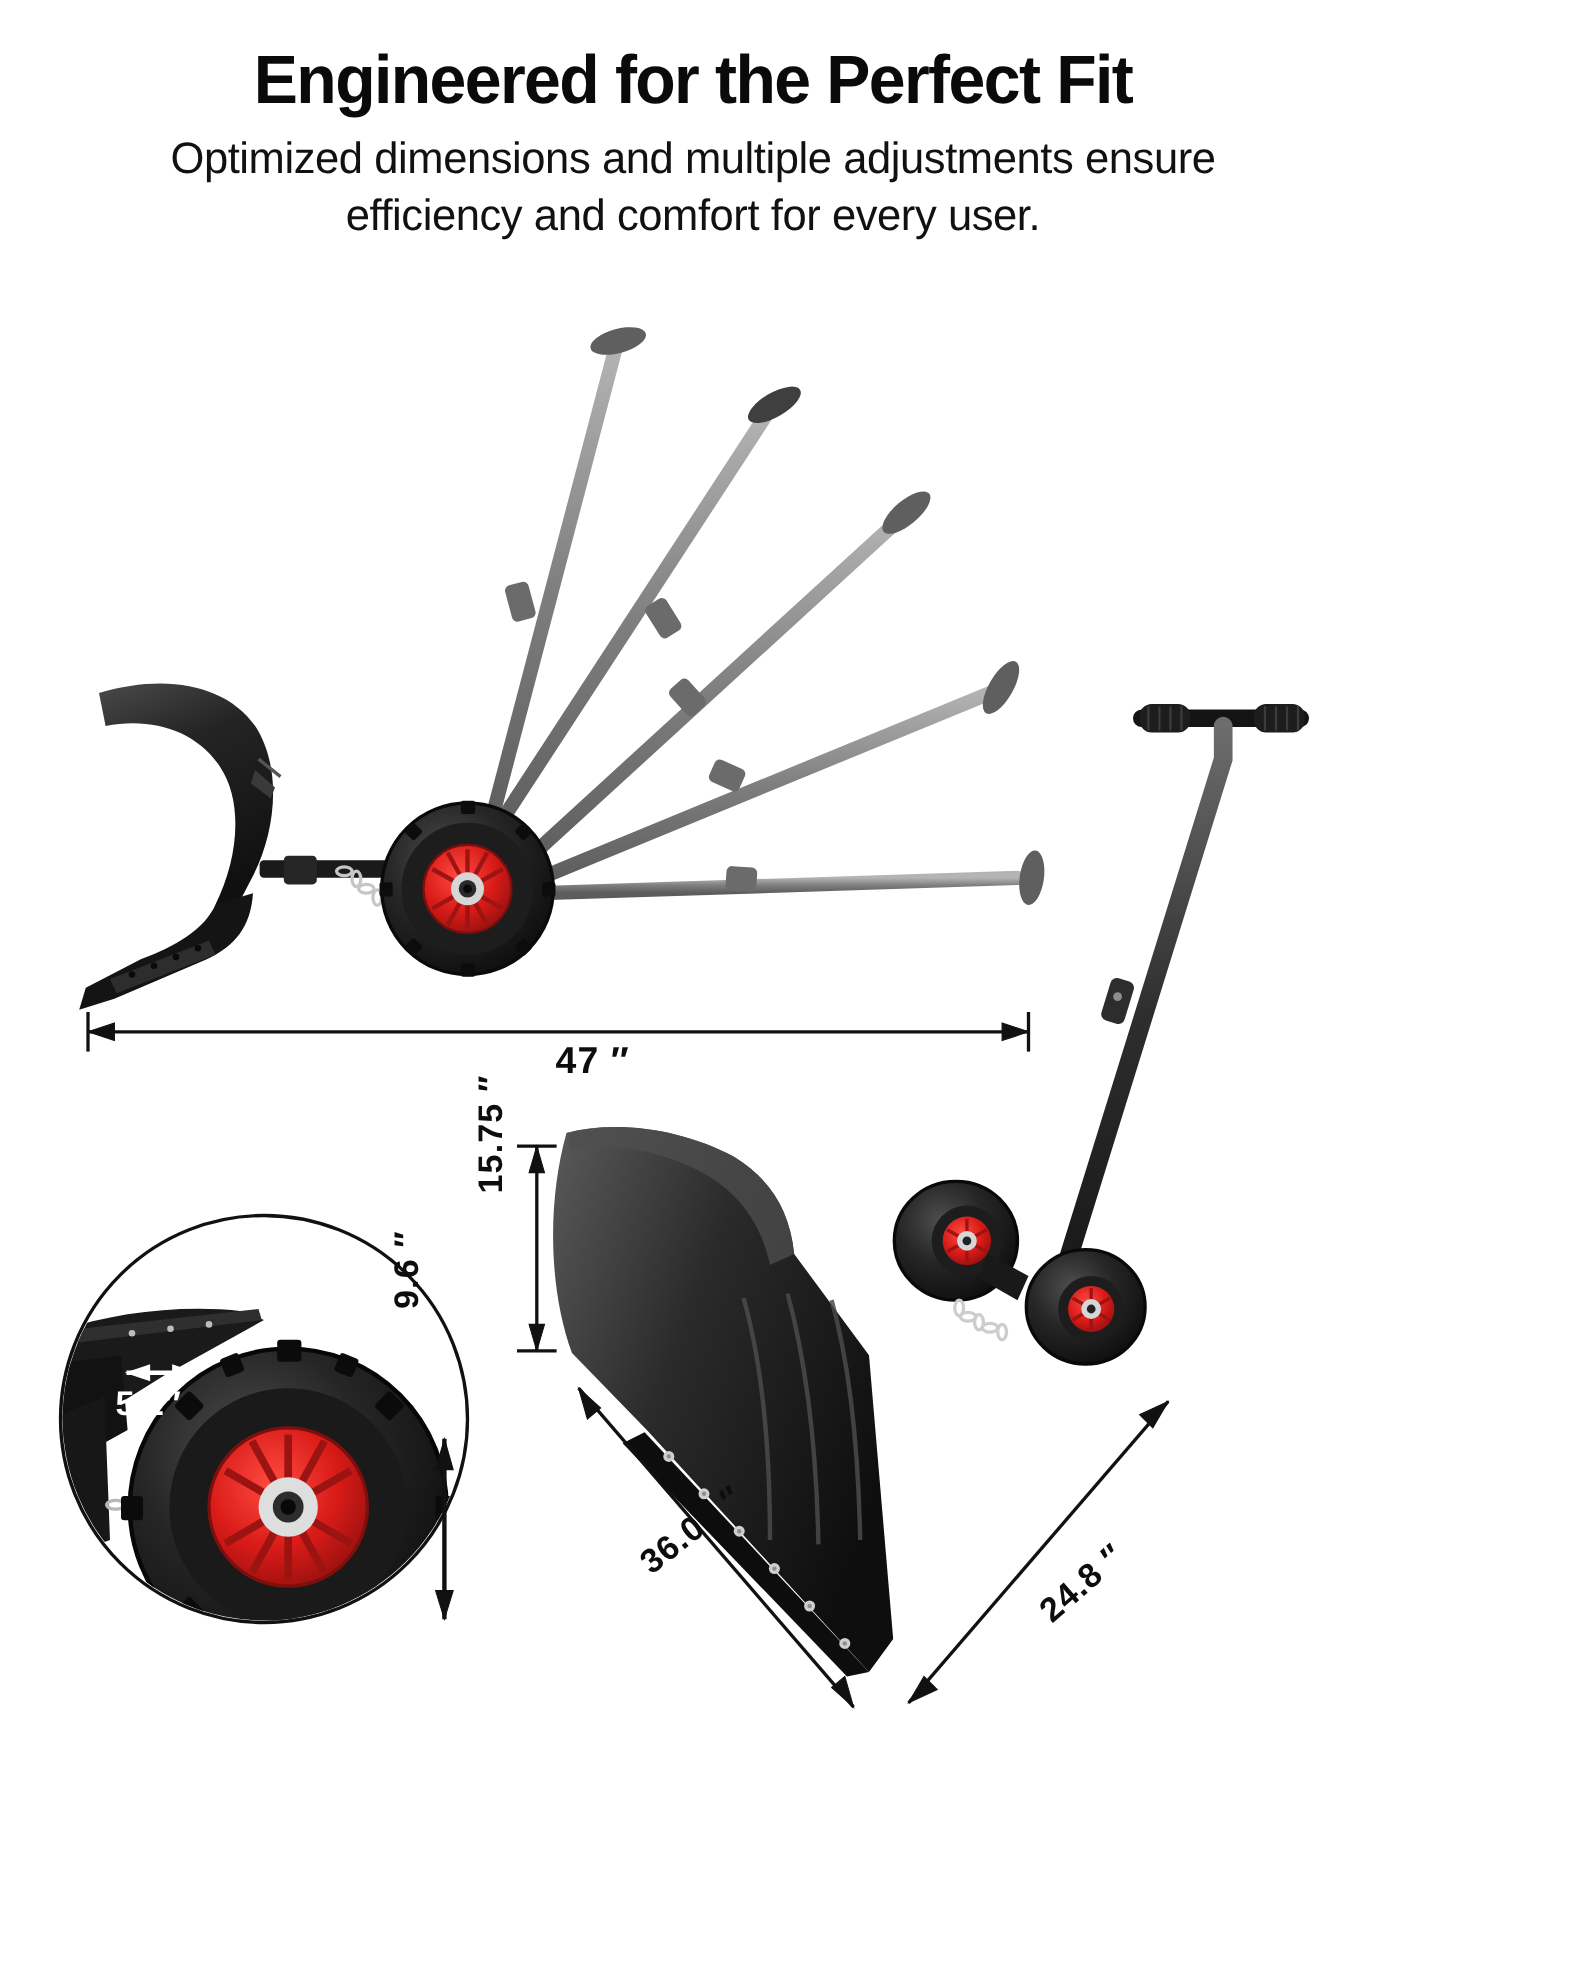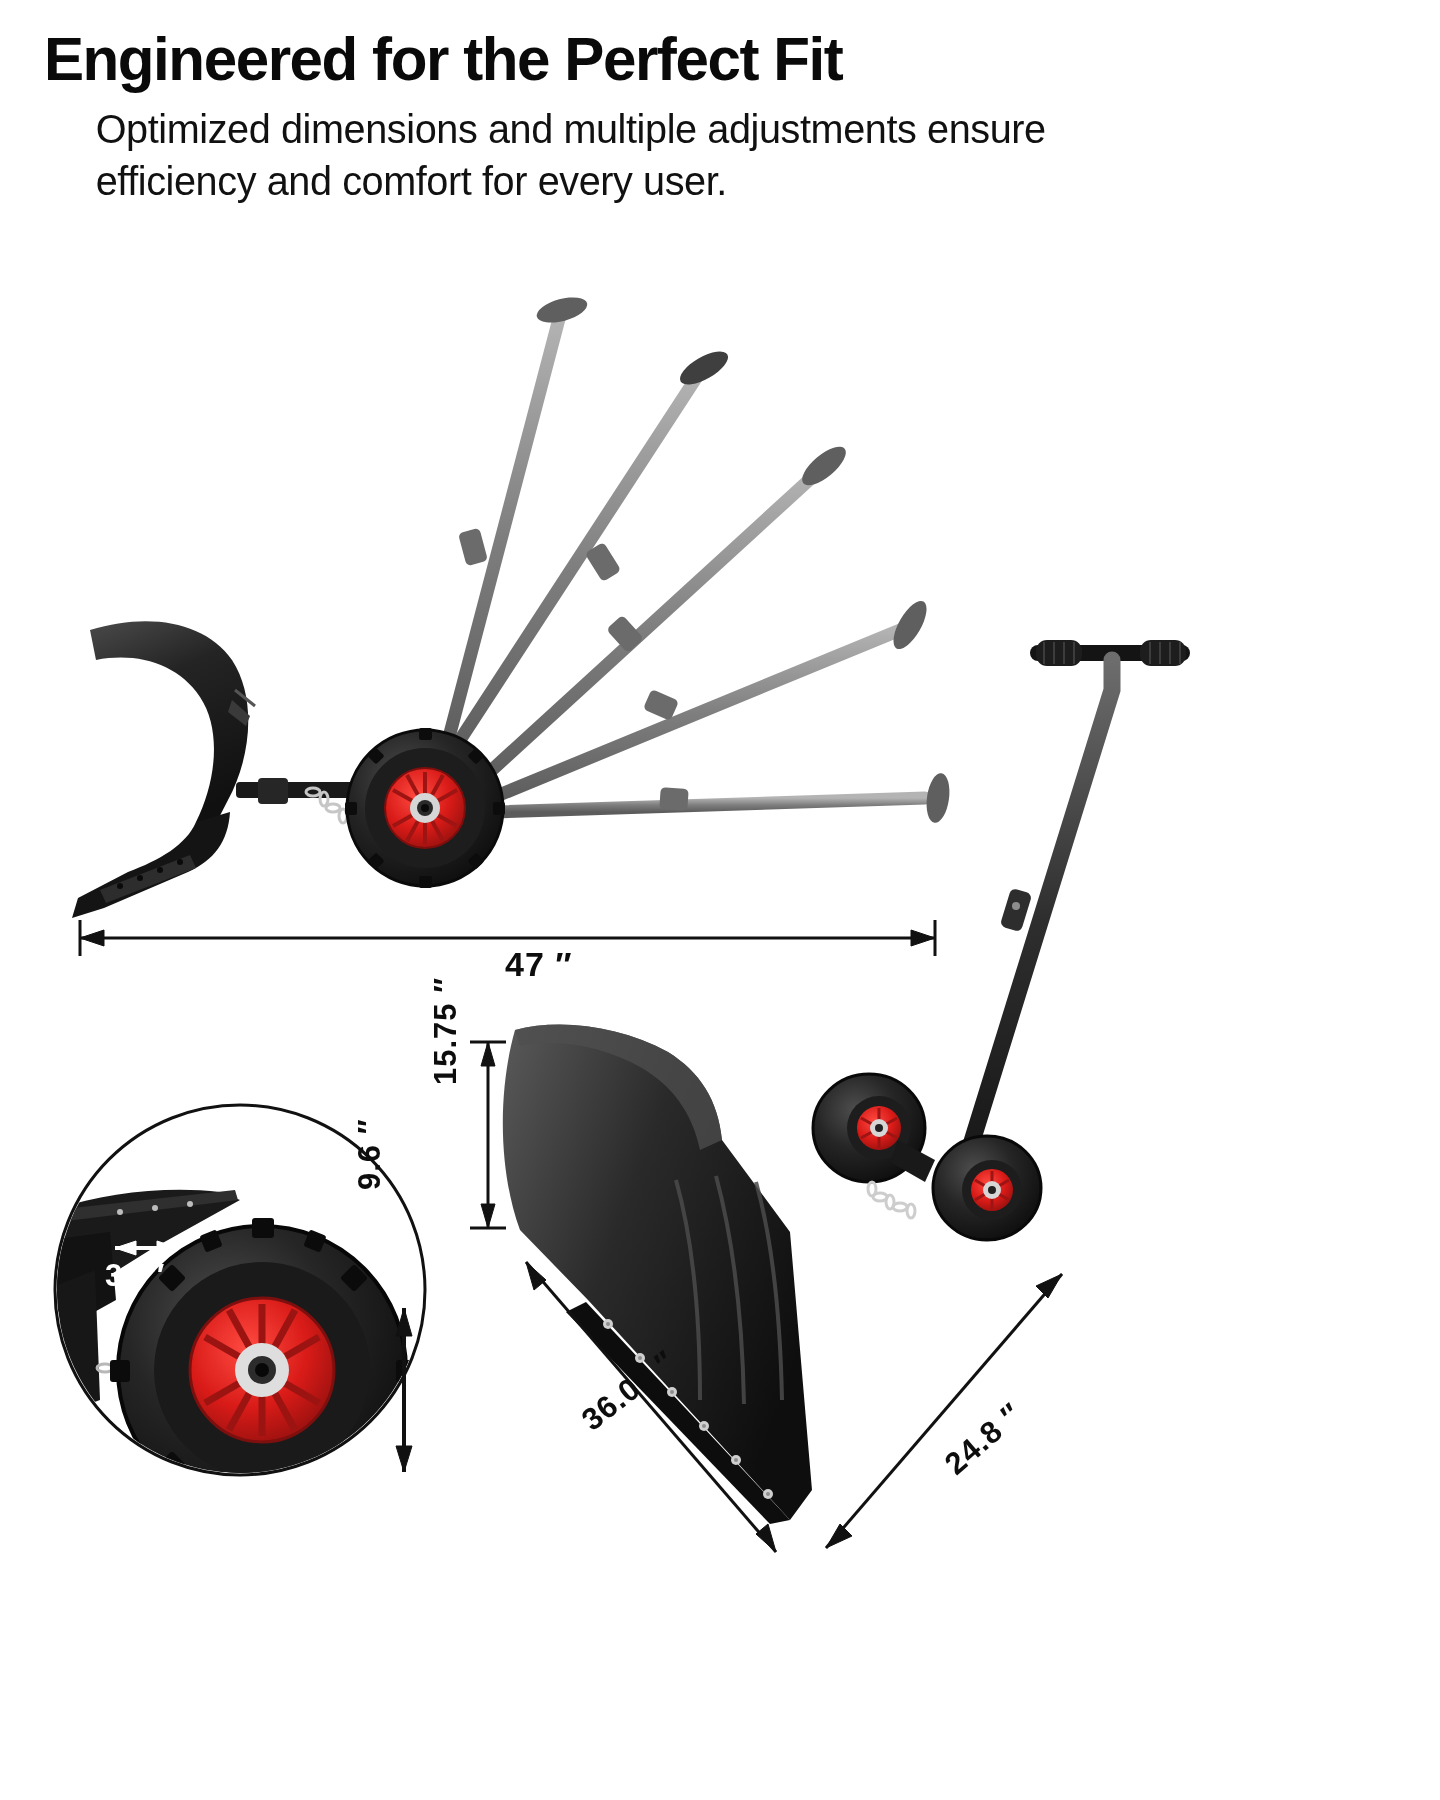--- a/index.html
+++ b/index.html
@@ -6,21 +6,21 @@
   body{
     width:1260px;height:1800px;
     background:#ffffff;
     font-family:"Liberation Sans", sans-serif;
     overflow:hidden;
     position:relative;
   }
   .page{position:relative;width:1260px;height:1800px;background:#fff;overflow:hidden;}
 
   
-  .header{position:absolute;left:0;top:1px;width:1260px;margin-left:25px;}
+  .header{position:absolute;left:0;top:16px;width:1260px;text-align:center;}
   .title{
     font-family:"Liberation Sans", sans-serif;
     font-weight:bold;
     font-size:62px;
     line-height:68px;
     letter-spacing:-1.5px;
     color:#0a0a0a;
     margin:24px 0 0 0;
     transform:scaleX(0.97);
   }
@@ -397,17 +397,17 @@
         <line x1="826" y1="1548" x2="1062" y2="1274" stroke-width="3"></line>
         <polygon points="826,1548 840,1524 852,1536"></polygon>
         <polygon points="1062,1274 1048,1298 1036,1286"></polygon>
       </g>
     </g>
   </svg>
 
   <div class="dim dim-58">47 ″</div>
   <div class="dim dim-1575">15.75 ″</div>
   <div class="dim dim-96">9.6 ″</div>
-  <div class="dim dim-29">3.7″</div>
+  <div class="dim dim-29">5.2″</div>
   <div class="dim dim-3602">36.02 ″</div>
   <div class="dim dim-248">24.8 ″</div>
 
 </div>
 
 </body></html>

